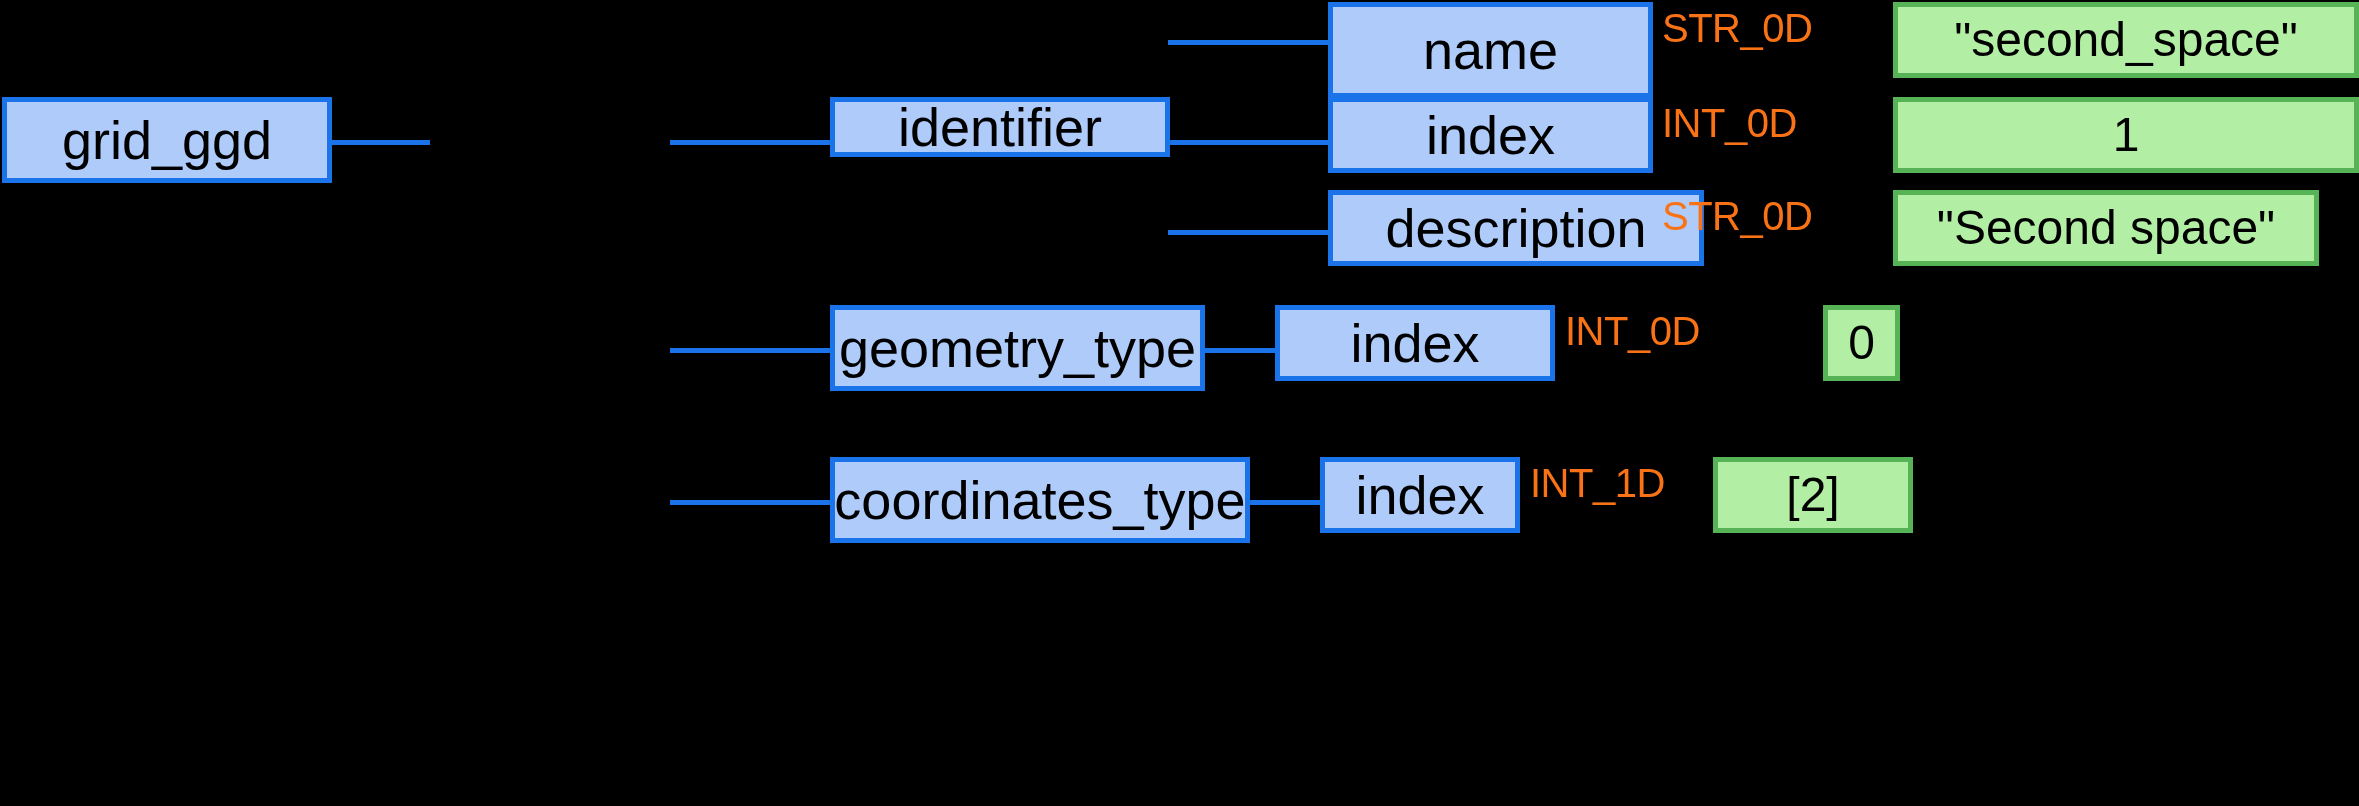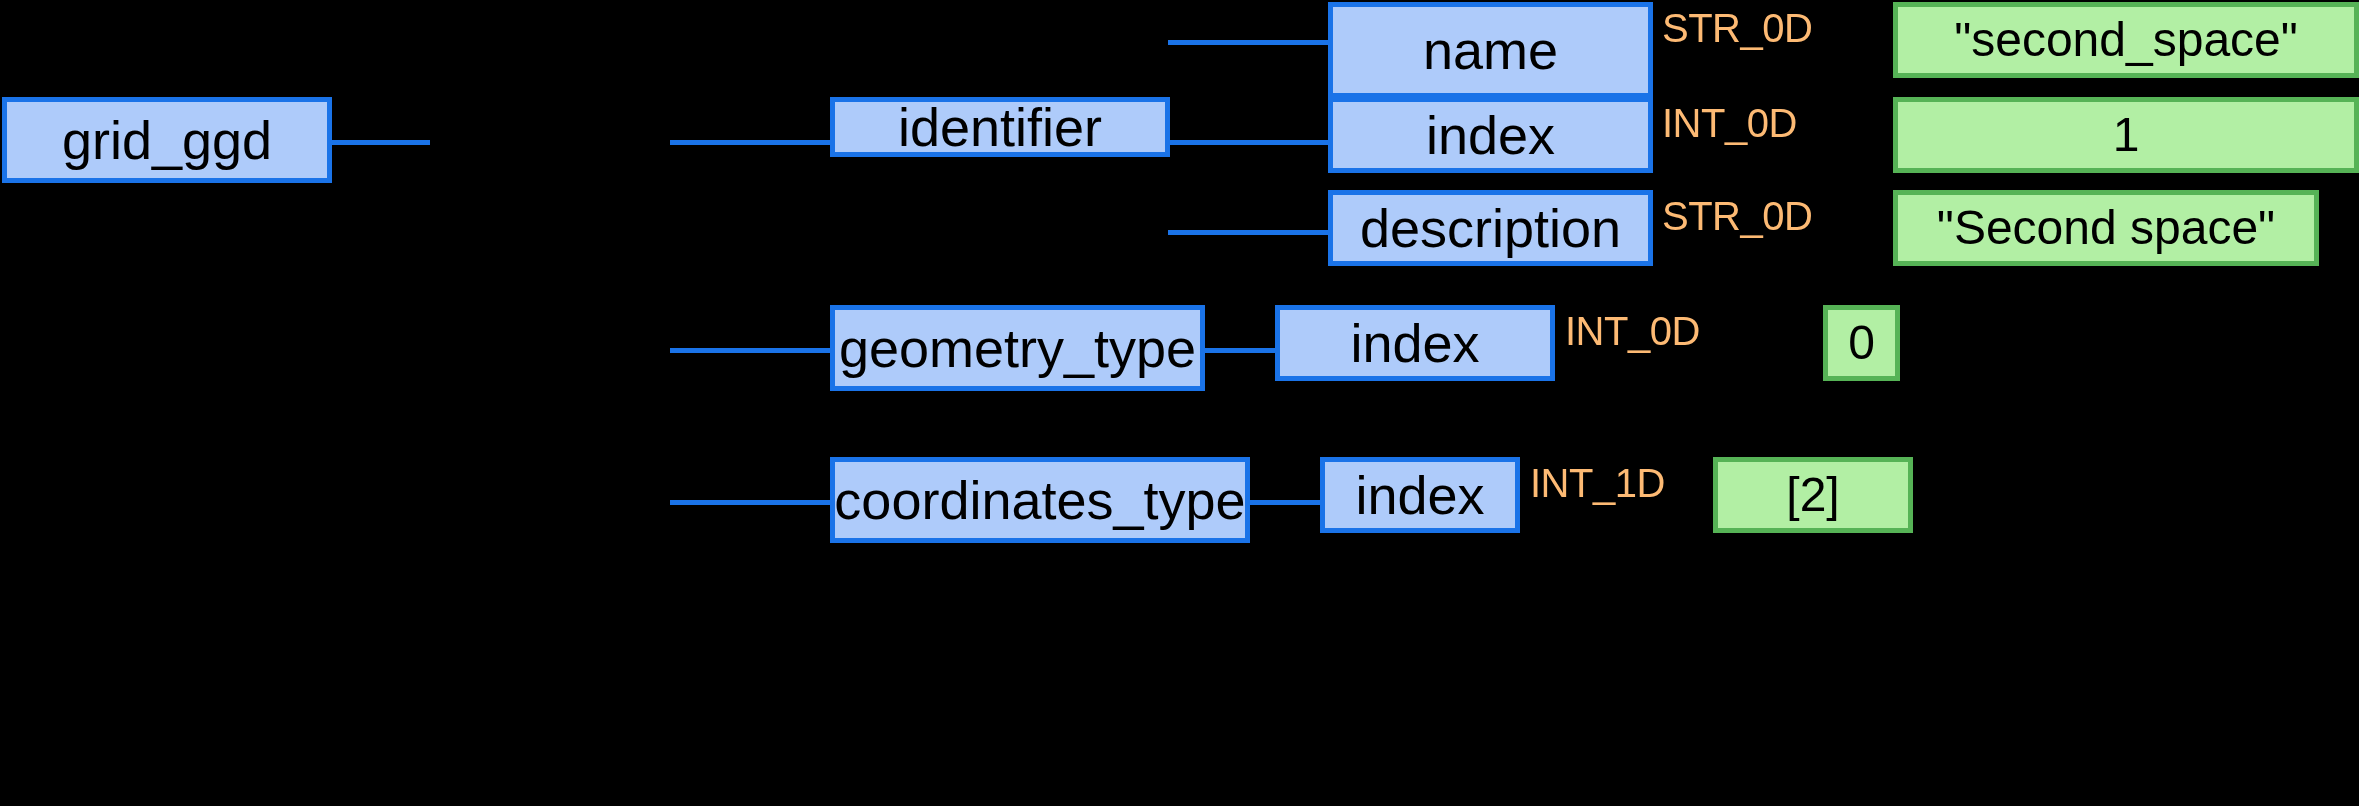--- a/index.html
+++ b/index.html
@@ -36,21 +36,21 @@
   
   .node.green {
     background: #b2efa4;
     border: 5px solid #56b356;
     color: #000000;
     font-size: 48px;
   }
   
   .edge-label {
     position: absolute;
-    color: #fdba74;
+    color: #f97316;
     font-size: 40px;
     line-height: 1;
     white-space: nowrap;
     letter-spacing: -0.5px;
     text-align: center;
   }
   
   .connector {
     position: absolute;
     background: #1a73e8;
@@ -90,21 +90,21 @@
   </div>
 
   <div class="node blue" style="left:1328px; top:2px; width:325px; height:96px;">
     <span>name</span>
   </div>
 
   <div class="node blue" style="left:1328px; top:97px; width:325px; height:76px;">
     <span>index</span>
   </div>
 
-  <div class="node blue" style="left:1328px; top:190px; width:325px; height:76px;">
+  <div class="node blue" style="left:1328px; top:190px; width:376px; height:76px;">
     <span>description</span>
   </div>
 
   <div class="node blue" style="left:1275px; top:305px; width:280px; height:76px;">
     <span>index</span>
   </div>
 
   <div class="node blue" style="left:1320px; top:457px; width:200px; height:76px;">
     <span>index</span>
   </div>

